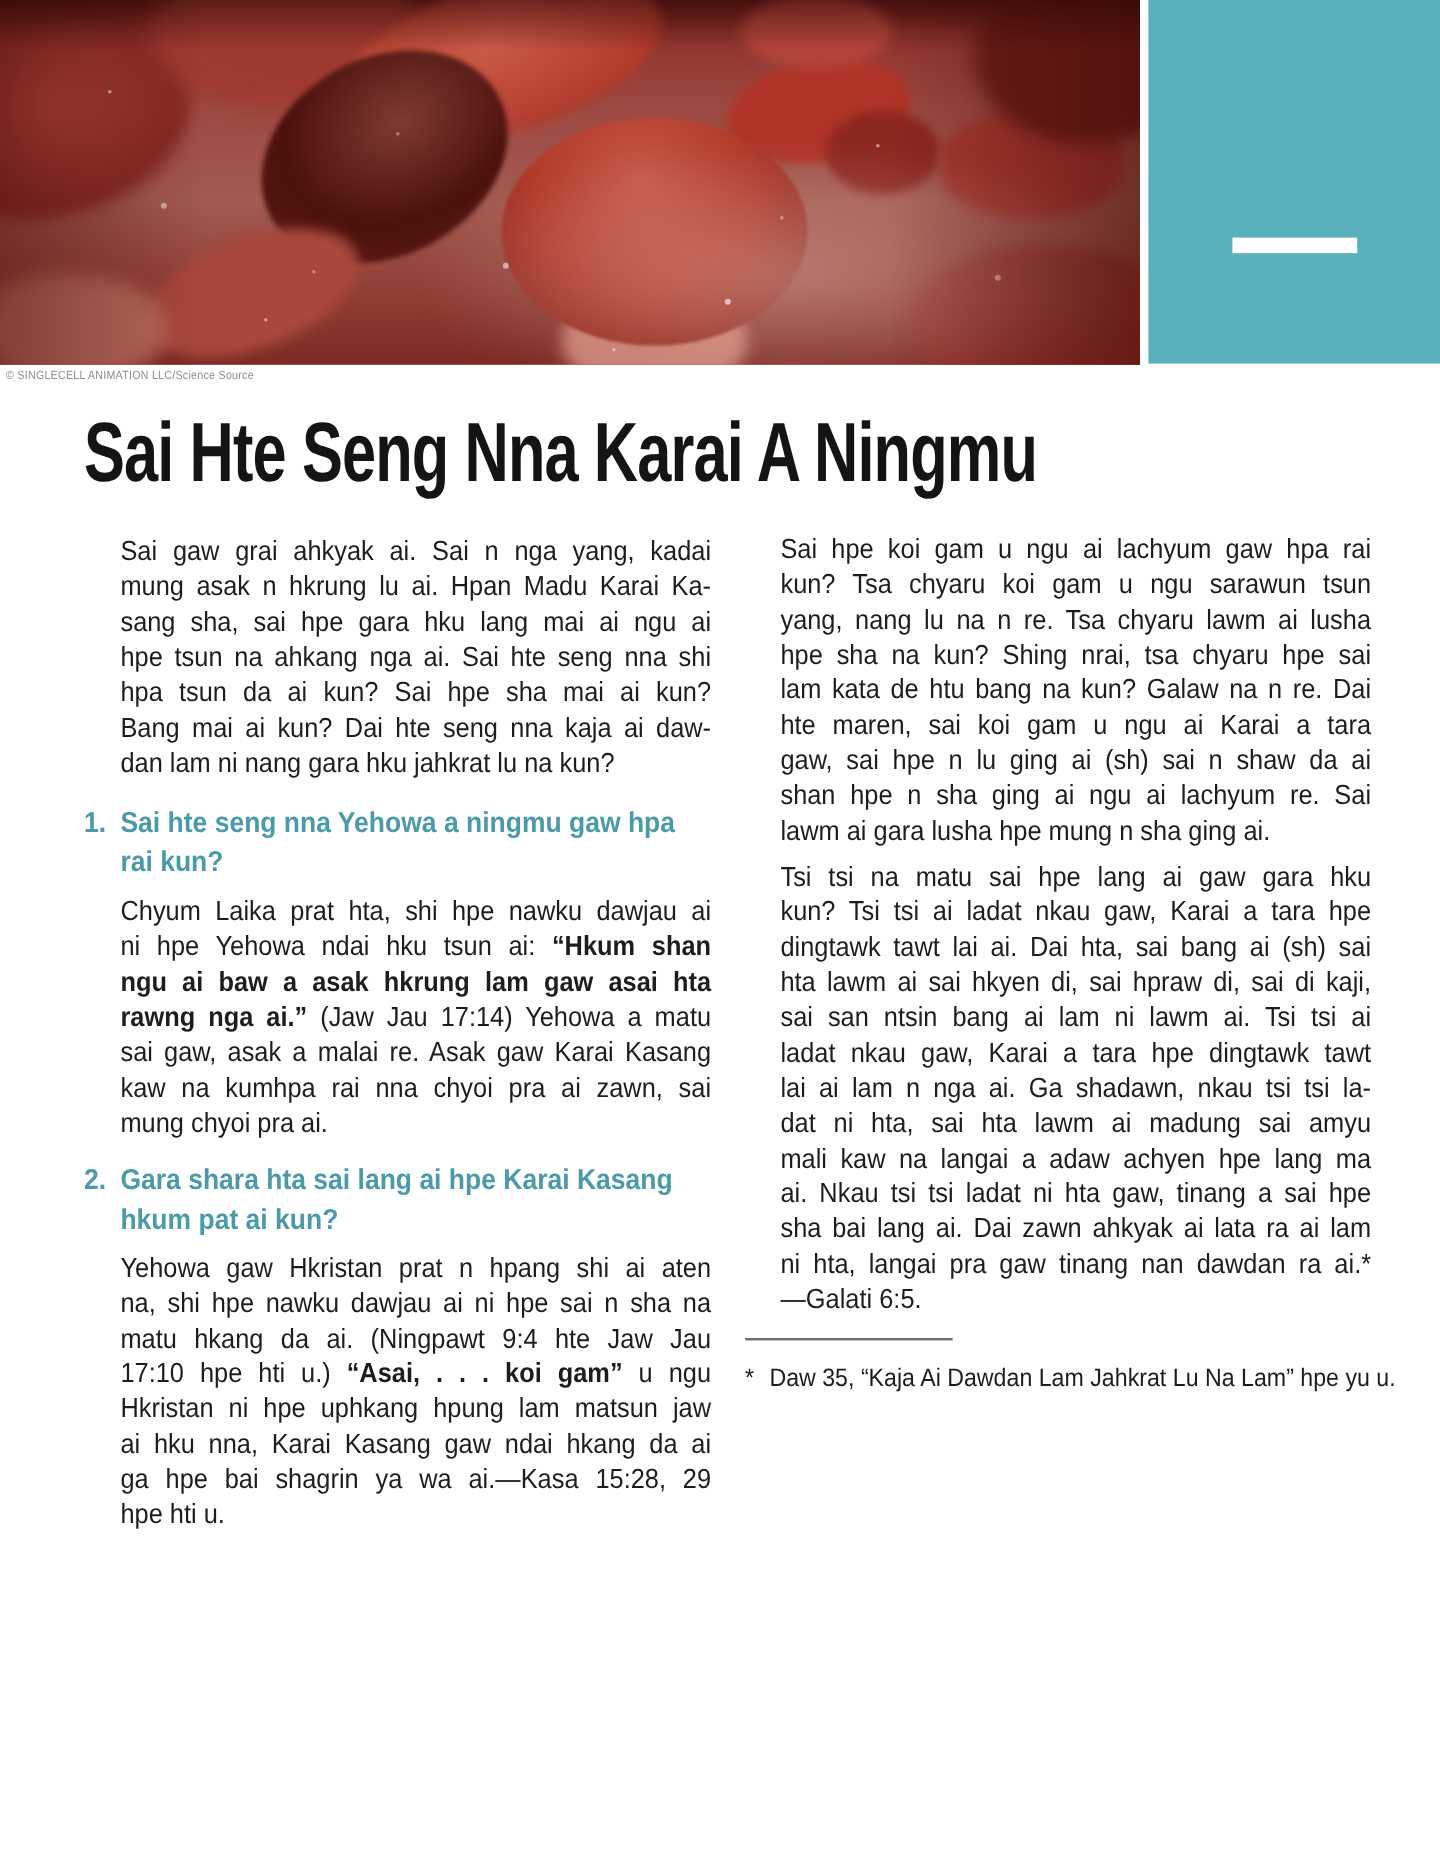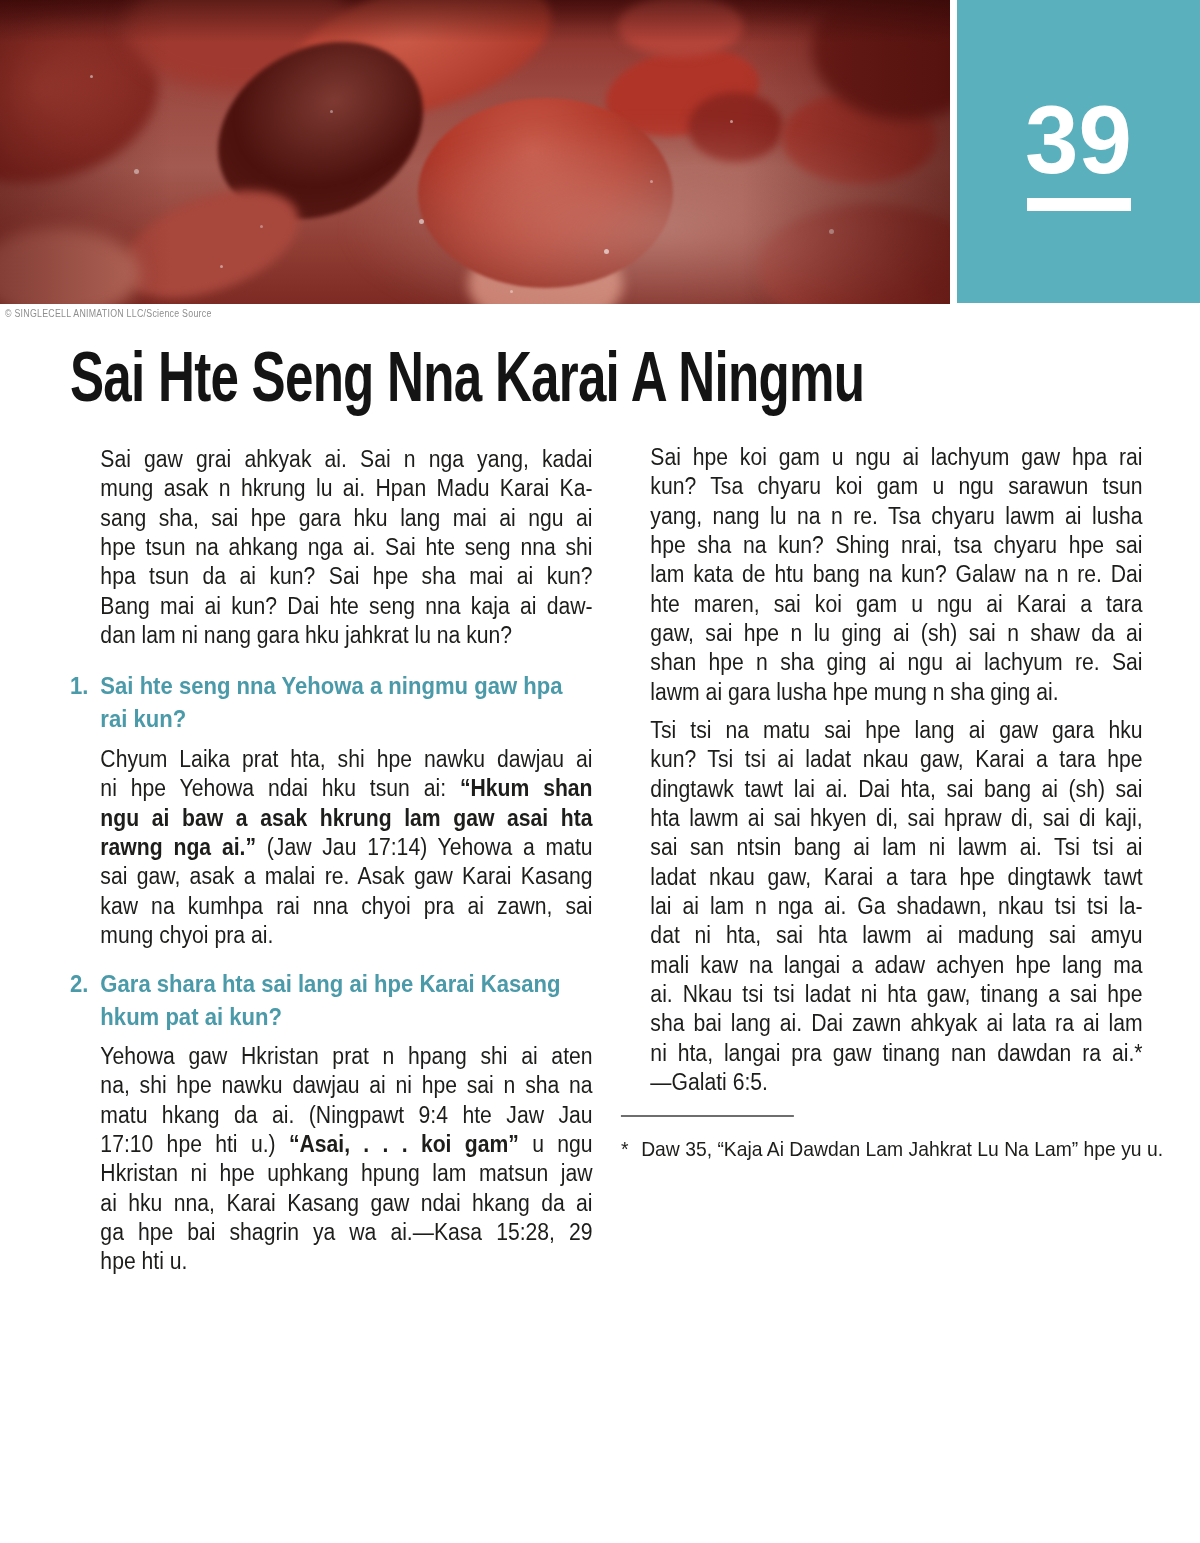--- a/index.html
+++ b/index.html
@@ -106,21 +106,20 @@
   <div class="cell c11"></div>
   <div class="cell c12"></div>
   <div class="cell c13"></div>
   <div class="cell c14"></div>
   <div class="cell haze"></div>
   <div class="cell c5"></div>
   <div class="specks"></div>
 </div>
 
 <div class="chapterBox" style="background:#5ab0bc;">
-  <div class="chapterNum">39</div>
   <div class="chapterBar"></div>
 </div>
 
 <div class="credit">© SINGLECELL ANIMATION LLC/Science Source</div>
 
 <h1 class="title">Sai Hte Seng Nna Karai A Ningmu</h1>
 
 <div class="col col-left">
     <div class="para">
       <div class="pline">Sai gaw grai ahkyak ai. Sai n nga yang, kadai</div>

